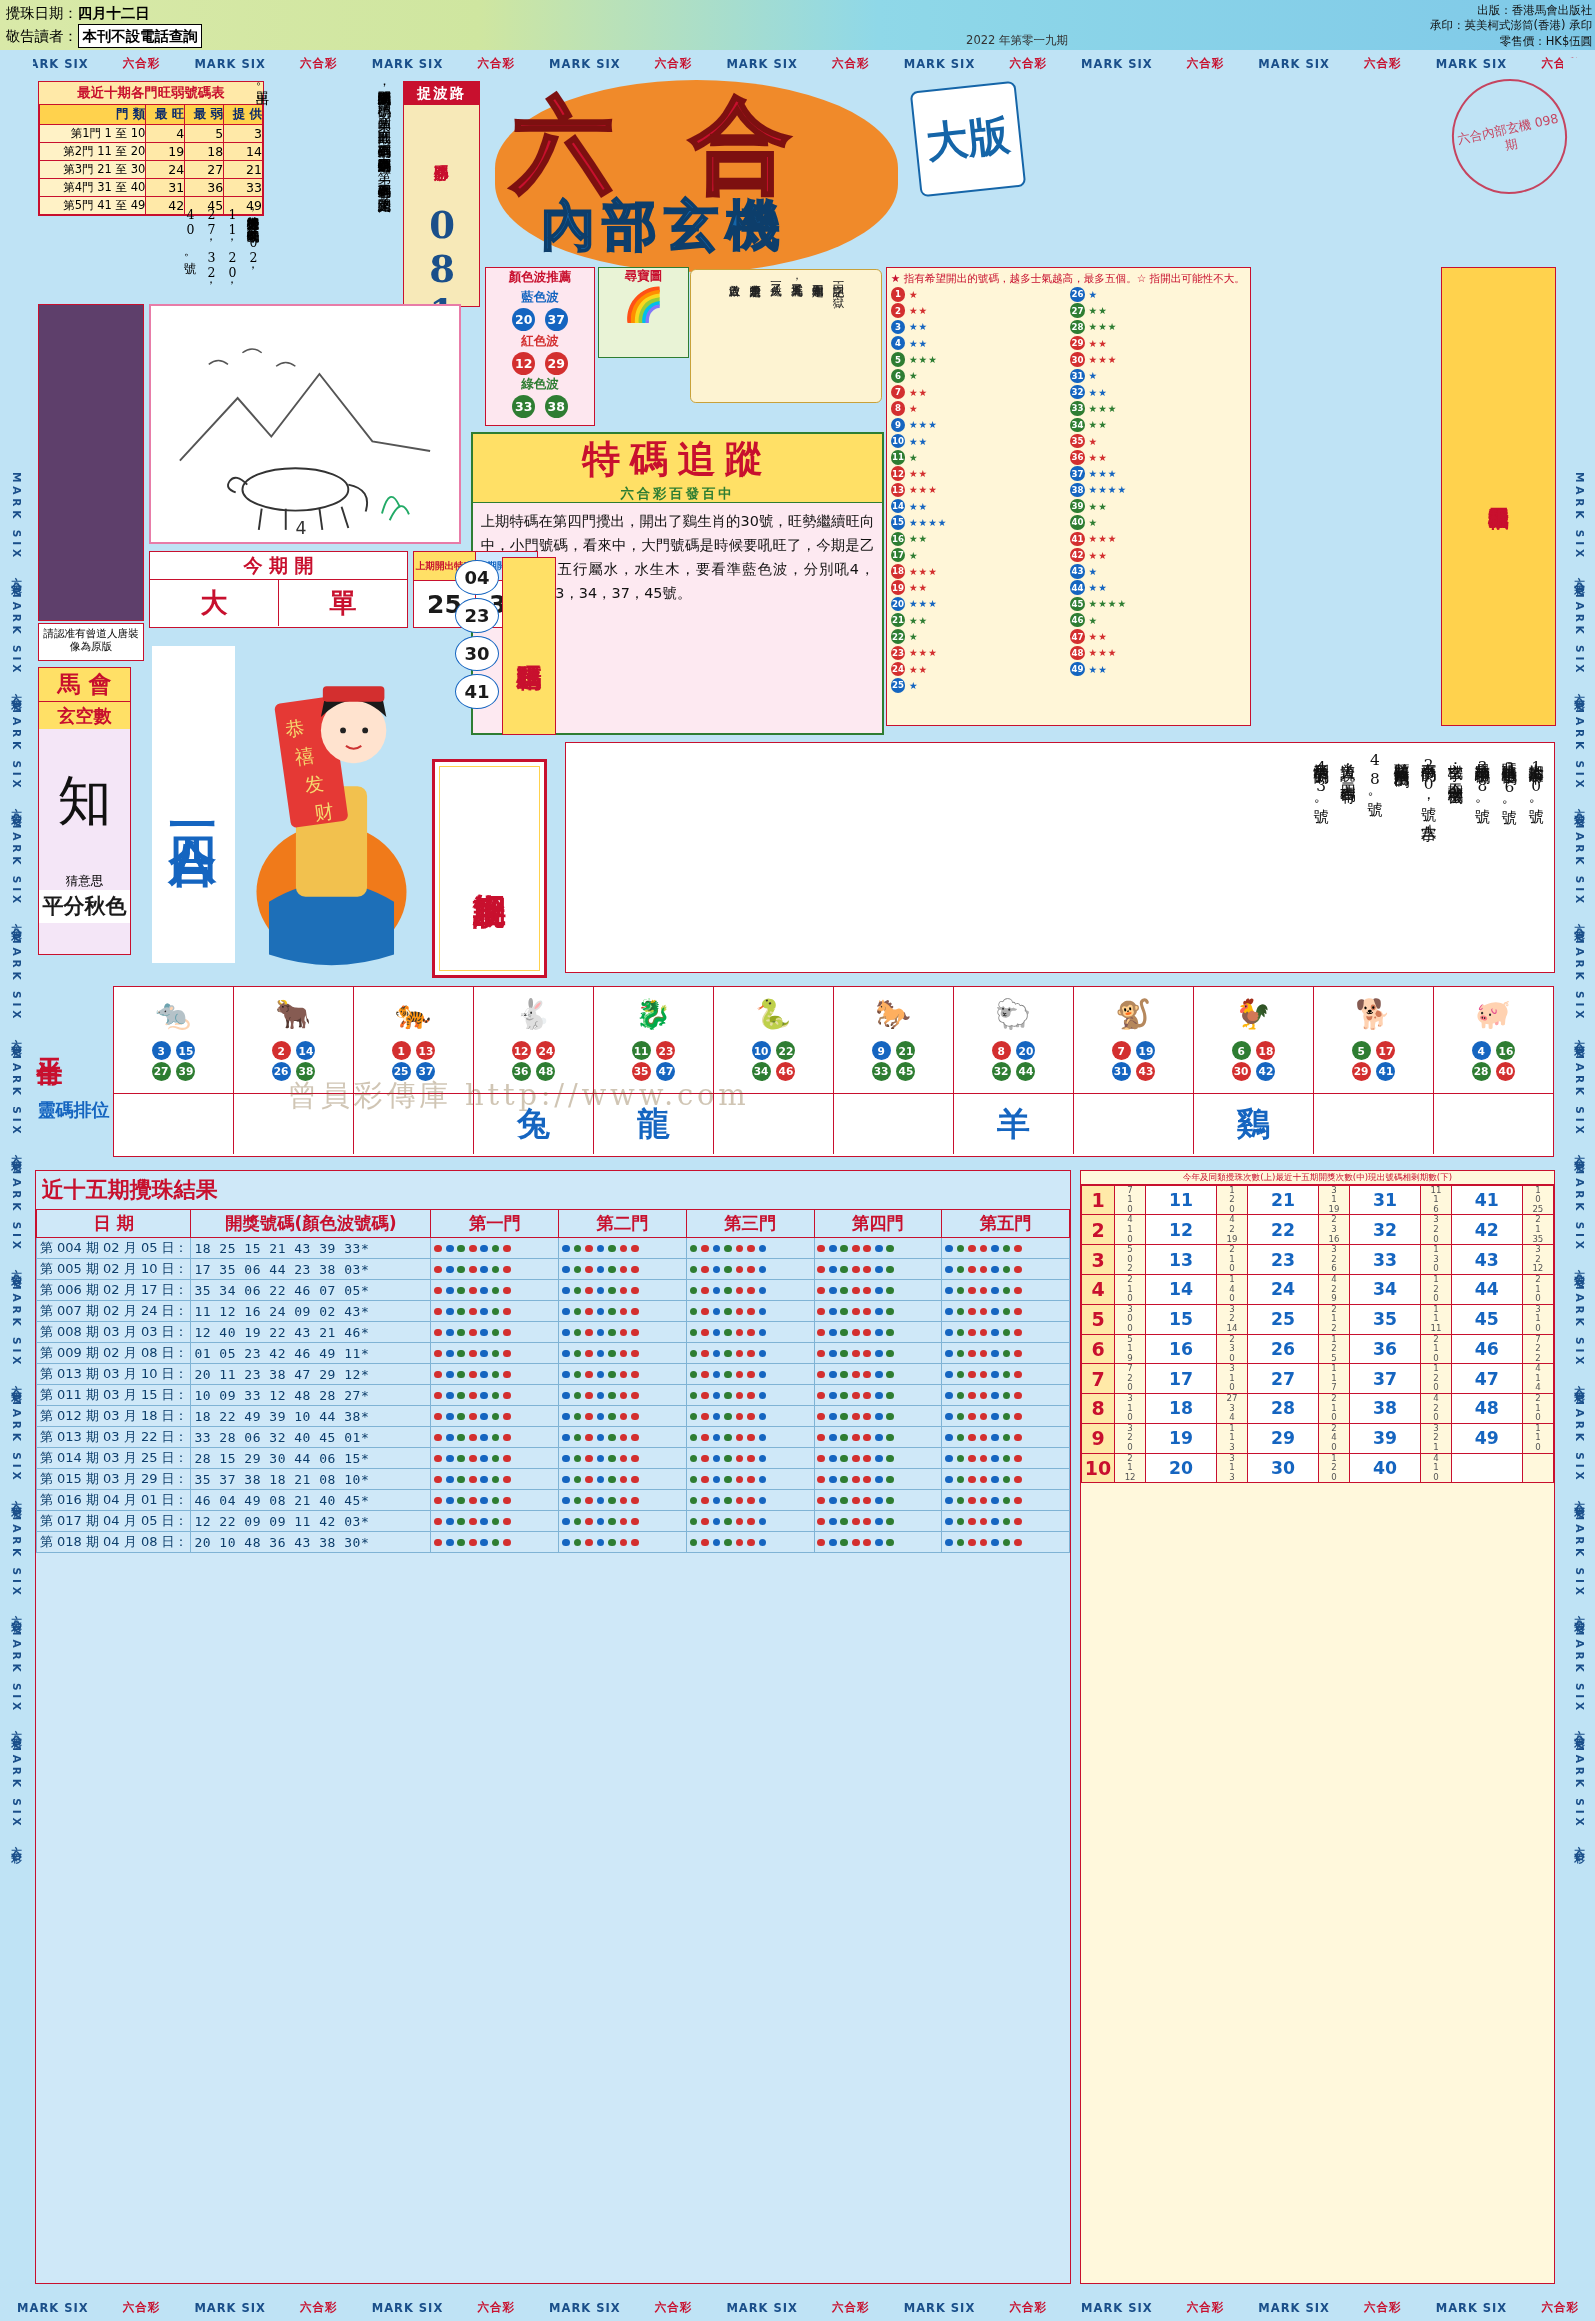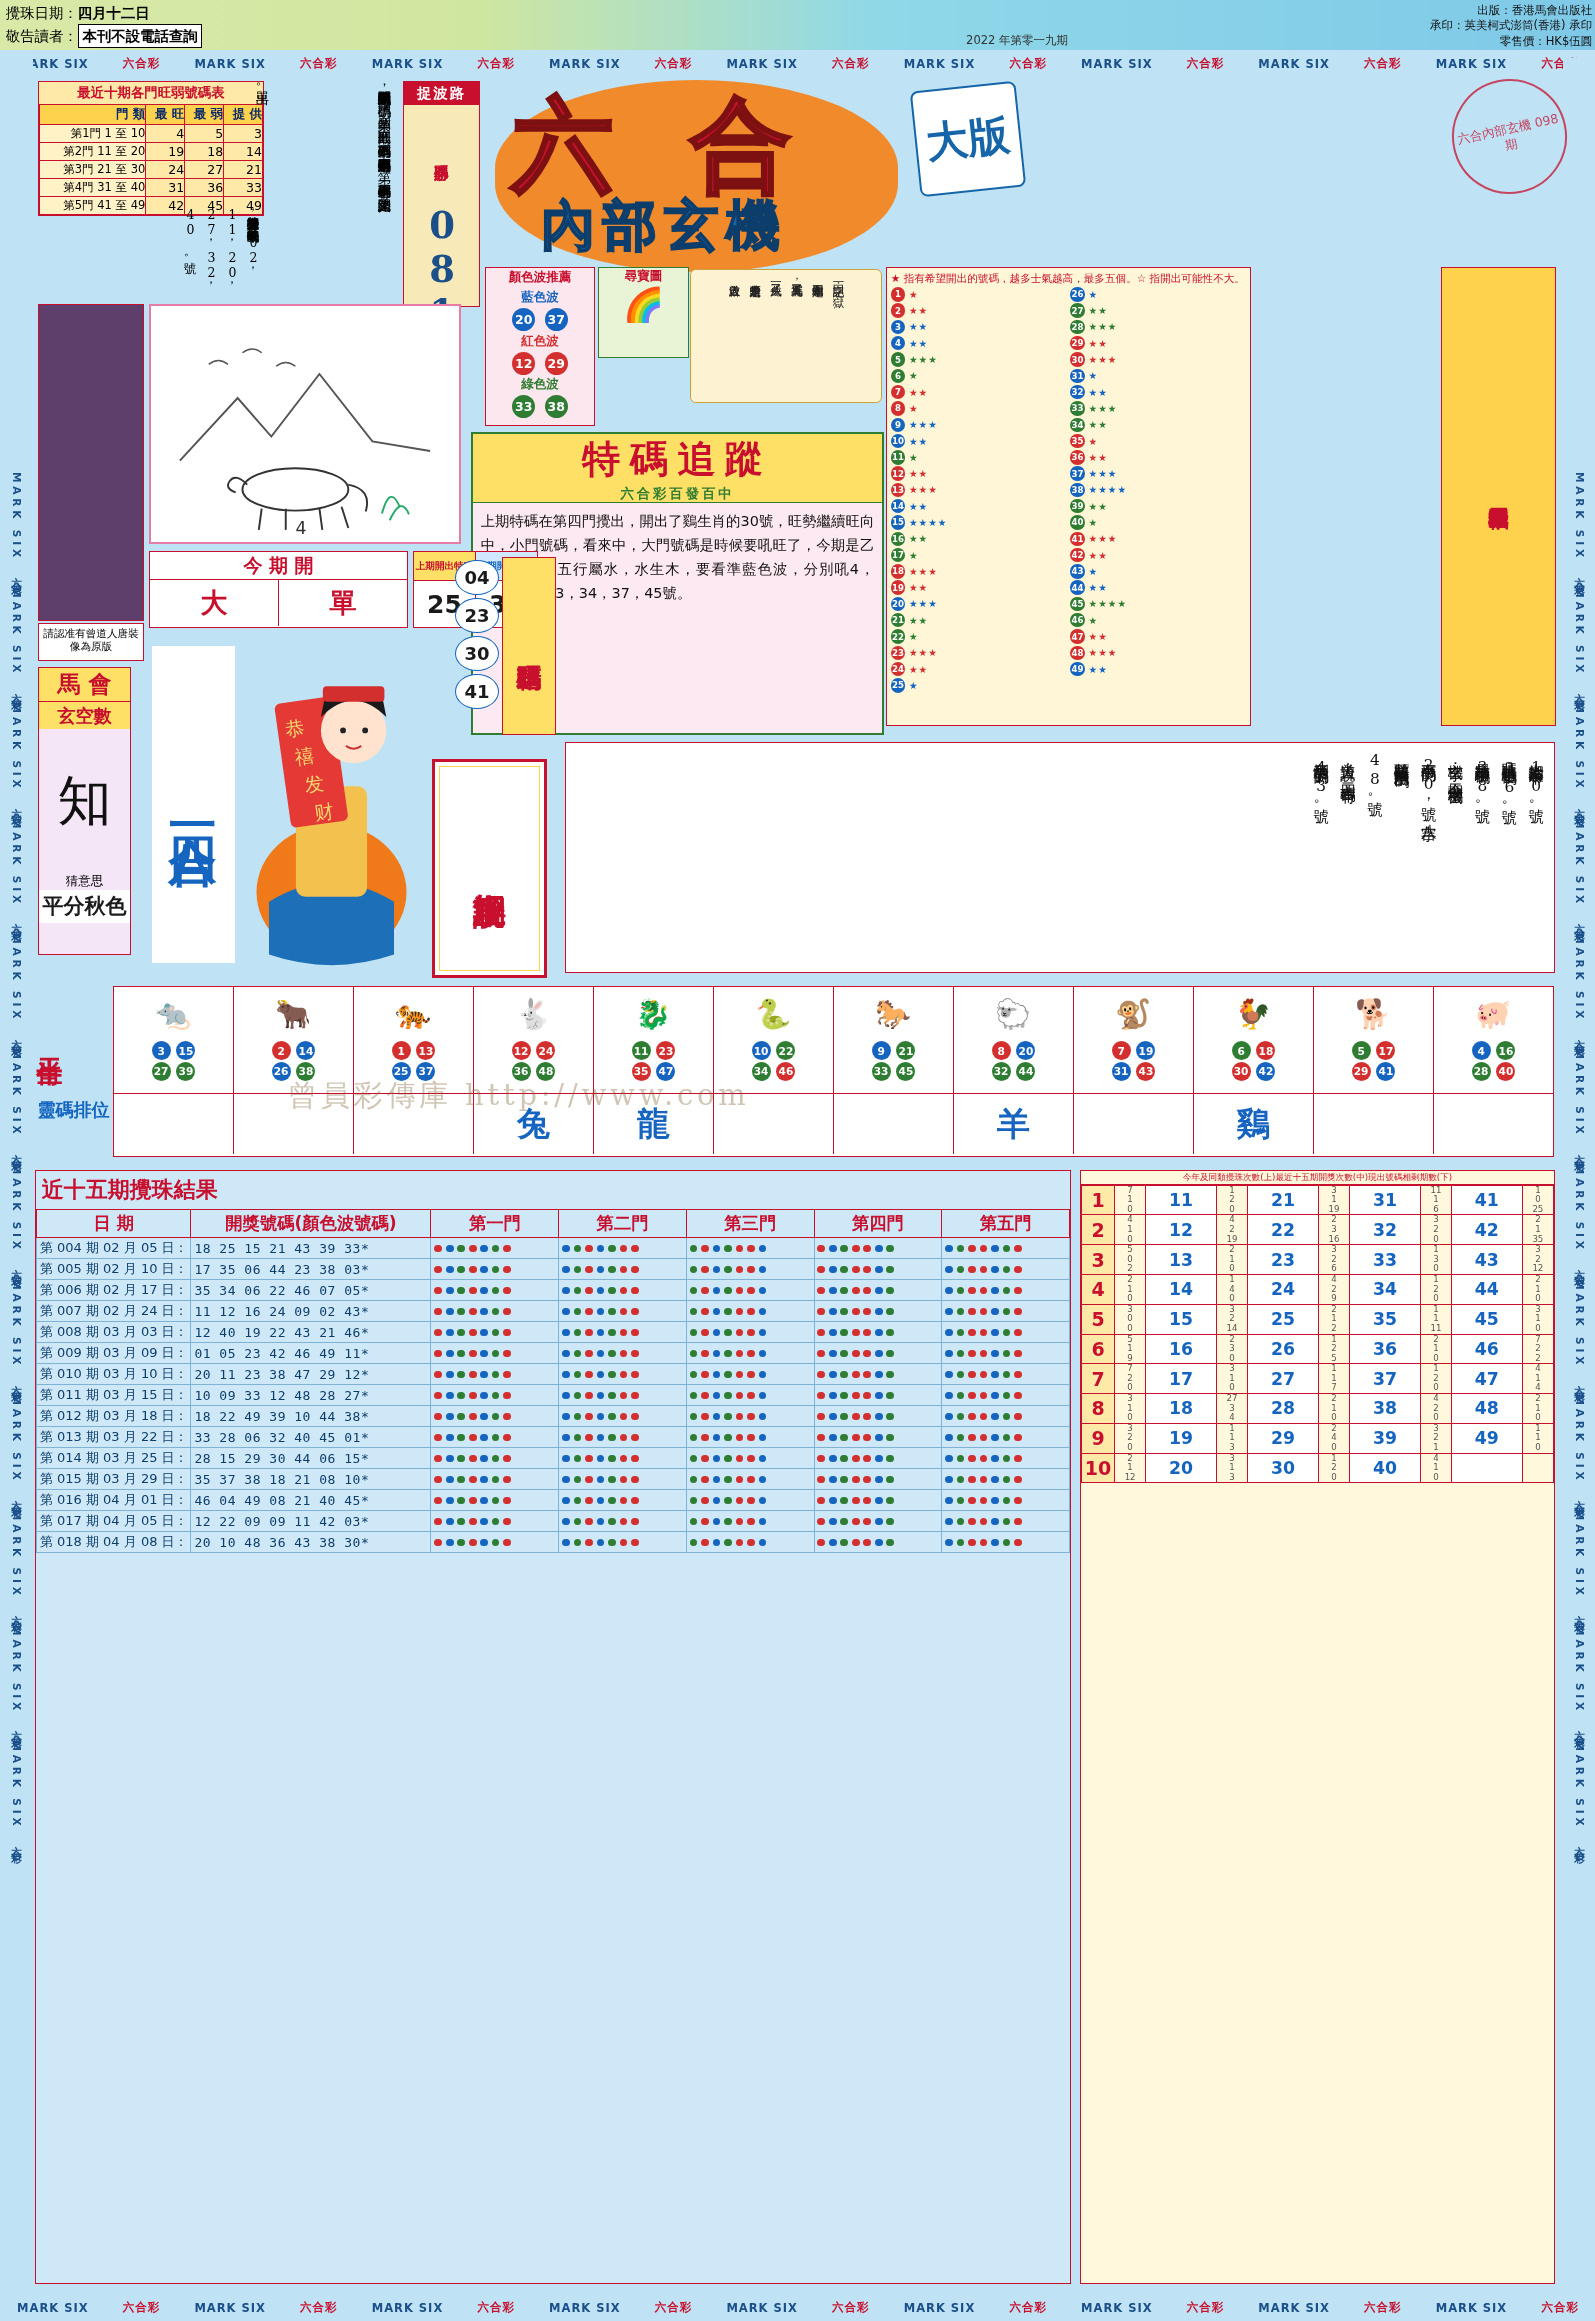--- a/index.html
+++ b/index.html
@@ -1231,21 +1231,21 @@
                 <span class="dot" style="background: rgb(46, 125, 50);"></span>
                 <span class="dot" style="background: rgb(211, 47, 47);"></span>
                 <span class="dot" style="background: rgb(211, 47, 47);"></span>
                 <span class="dot" style="background: rgb(21, 101, 192);"></span>
                 <span class="dot" style="background: rgb(46, 125, 50);"></span>
                 <span class="dot" style="background: rgb(211, 47, 47);"></span>
               </div>
             </td>
           </tr>
           <tr>
-            <td class="dt">第 009 期 03 月 09 日：</td>
+            <td class="dt">第 009 期 02 月 08 日：</td>
             <td class="nums">01  05  23  42  46  49   11*</td>
             <td class="dotcol">
               <div class="dots">
                 <span class="dot" style="background: rgb(211, 47, 47);"></span>
                 <span class="dot" style="background: rgb(21, 101, 192);"></span>
                 <span class="dot" style="background: rgb(46, 125, 50);"></span>
                 <span class="dot" style="background: rgb(211, 47, 47);"></span>
                 <span class="dot" style="background: rgb(21, 101, 192);"></span>
                 <span class="dot" style="background: rgb(46, 125, 50);"></span>
                 <span class="dot" style="background: rgb(211, 47, 47);"></span>
@@ -1290,21 +1290,21 @@
                 <span class="dot" style="background: rgb(46, 125, 50);"></span>
                 <span class="dot" style="background: rgb(211, 47, 47);"></span>
                 <span class="dot" style="background: rgb(211, 47, 47);"></span>
                 <span class="dot" style="background: rgb(21, 101, 192);"></span>
                 <span class="dot" style="background: rgb(46, 125, 50);"></span>
                 <span class="dot" style="background: rgb(211, 47, 47);"></span>
               </div>
             </td>
           </tr>
           <tr>
-            <td class="dt">第 010 期 03 月 10 日：</td>
+            <td class="dt">第 013 期 03 月 10 日：</td>
             <td class="nums">20  11  23  38  47  29   12*</td>
             <td class="dotcol">
               <div class="dots">
                 <span class="dot" style="background: rgb(211, 47, 47);"></span>
                 <span class="dot" style="background: rgb(21, 101, 192);"></span>
                 <span class="dot" style="background: rgb(46, 125, 50);"></span>
                 <span class="dot" style="background: rgb(211, 47, 47);"></span>
                 <span class="dot" style="background: rgb(21, 101, 192);"></span>
                 <span class="dot" style="background: rgb(46, 125, 50);"></span>
                 <span class="dot" style="background: rgb(211, 47, 47);"></span>

